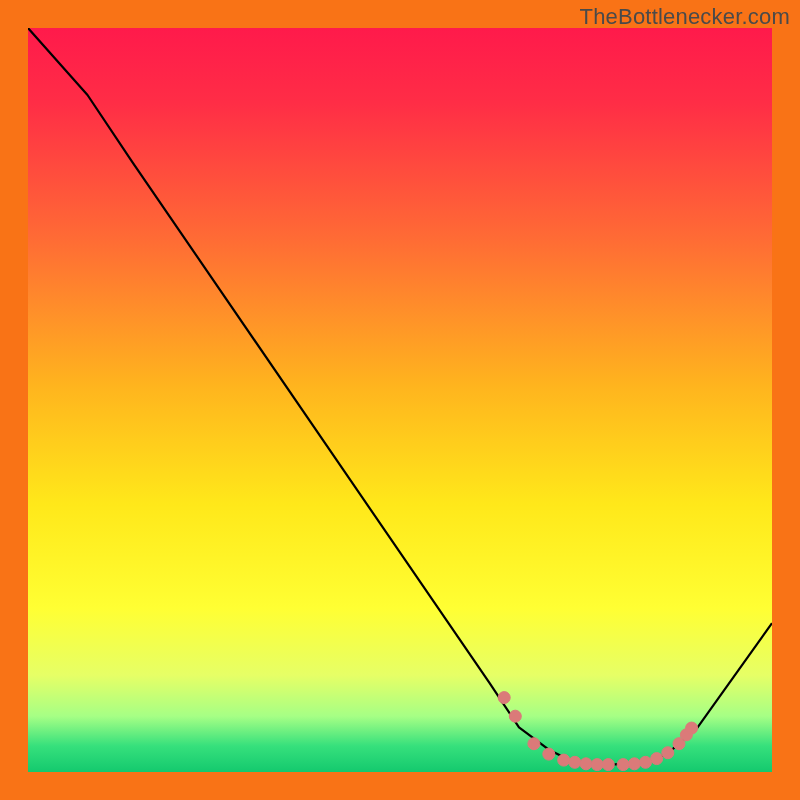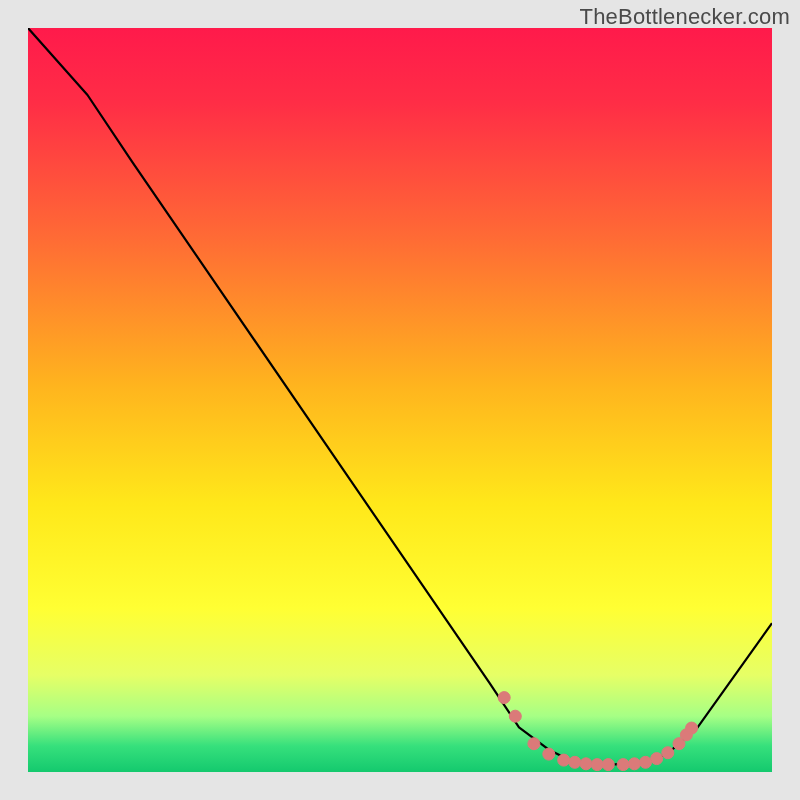--- a/index.html
+++ b/index.html
@@ -8,21 +8,21 @@
     width: 800px;
     height: 800px;
     background: #000;
     font-family: Arial, Helvetica, sans-serif;
     overflow: hidden;
   }
   .frame {
     position: relative;
     width: 800px;
     height: 800px;
-    background: #e5e5e5;
+    background: #f97316;
   }
   .attribution {
     position: absolute;
     top: 4px;
     right: 10px;
     color: #4a4a4a;
     font-size: 22px;
     font-weight: 400;
     letter-spacing: 0.2px;
     z-index: 5;

